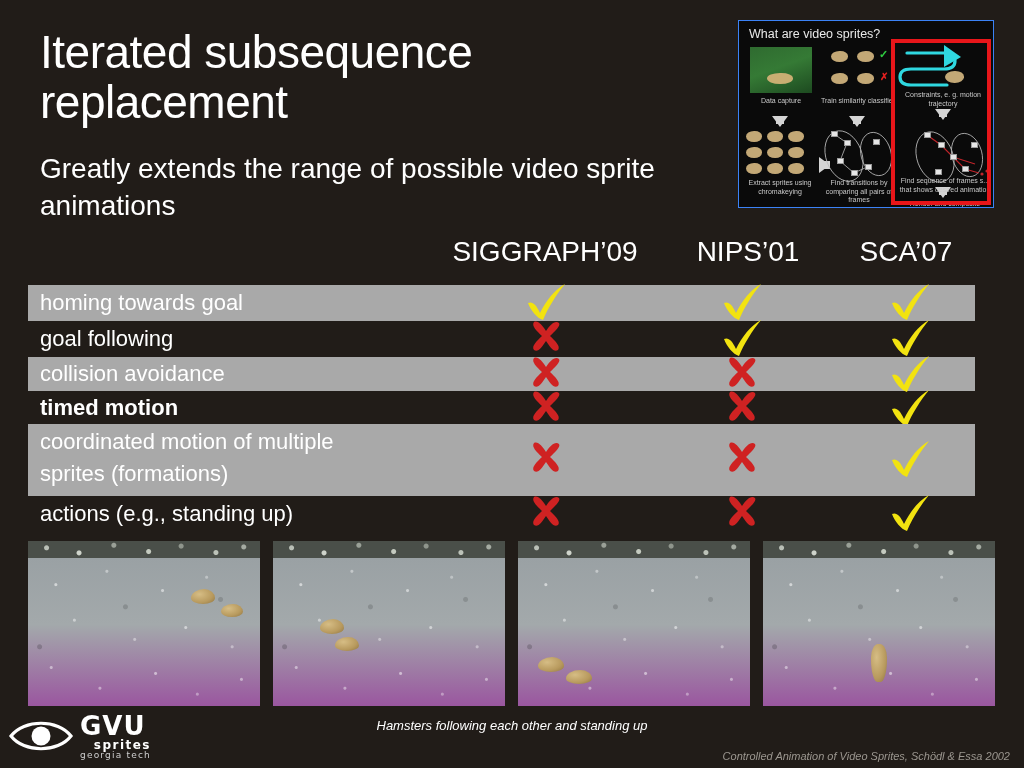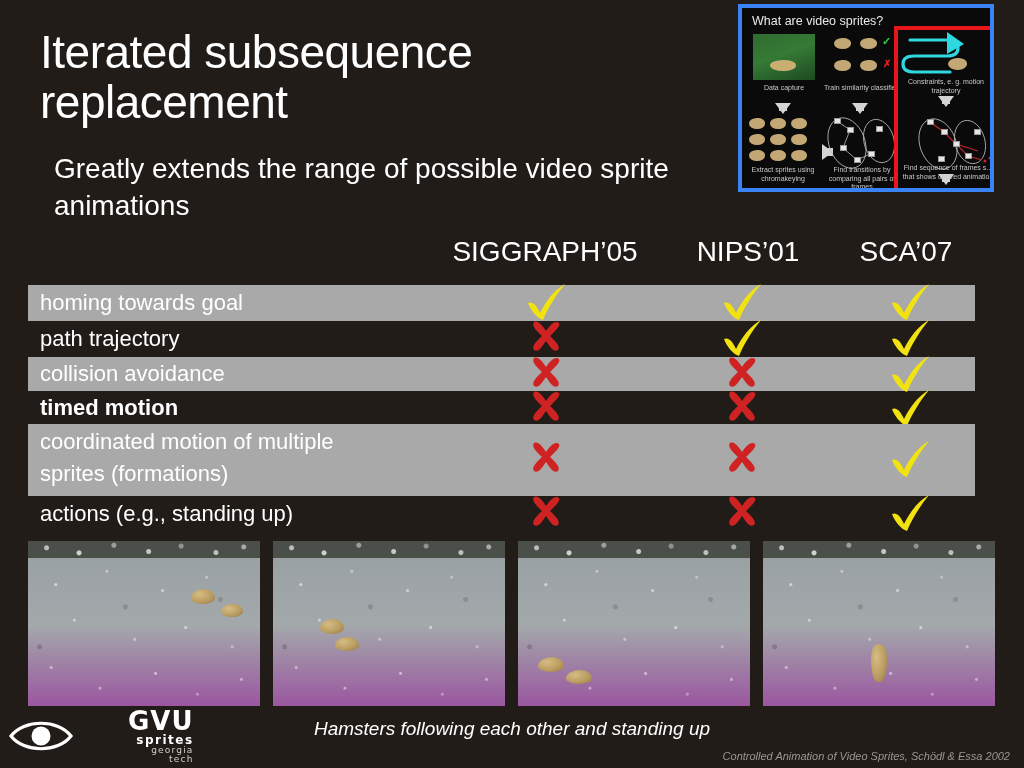--- a/index.html
+++ b/index.html
@@ -24,29 +24,28 @@
     font-size: 46px; line-height: 50px;
     font-weight: normal;
     letter-spacing: -0.5px;
   }
   #subtitle {
     position: absolute; left: 40px; top: 150px;
     width: 640px;
     color: #ffffff;
     font-size: 28px; line-height: 37px;
     font-weight: normal;
-    margin-left: 14px;
   }
 
   
   #thumb {
-    position: absolute; left: 738px; top: 4px;
+    position: absolute; left: 738px; top: 20px;
     width: 256px; height: 188px;
     background: #0a0a0a;
-    border: 4px solid #3b82f6;
+    border: 1px solid #3b82f6;
     overflow: hidden;
   }
   #thumb .th-title {
     position: absolute; left: 10px; top: 6px;
     color: #e9e9e9; font-size: 12.5px;
   }
   #thumb .cap-box {
     position: absolute; left: 11px; top: 26px;
     width: 62px; height: 46px;
     background: linear-gradient(160deg,#2f6b30 0%,#357a35 45%,#1d4a20 100%);
@@ -165,33 +164,33 @@
     position: absolute;
     background: radial-gradient(ellipse at 35% 35%, #d6bd85 0%, #b89a5e 60%, #8d7340 100%);
   }
   .hamster.lying { border-radius: 55% 45% 50% 50% / 60% 60% 40% 40%; }
   .hamster.standing { border-radius: 45% 45% 40% 40% / 35% 35% 60% 60%; }
 
   
   #caption {
     position: absolute; left: 0; top: 718px; width: 1024px;
     text-align: center; color: #ffffff;
-    font-size: 19px; font-style: italic;
+    font-size: 13px; font-style: italic;
   }
   #attrib {
     position: absolute; right: 14px; top: 750px;
     color: #9b968f; font-size: 11px; font-style: italic;
   }
   #logo {
     position: absolute; left: 8px; top: 710px;
     width: 180px; height: 52px;
     display: flex; align-items: center; gap: 6px;
   }
   #logo .eye { flex: 0 0 auto; }
-  #logo .txt { line-height: 1; margin-left: 48px; }
+  #logo .txt { line-height: 1; }
   #logo .gvu {
     color: #ffffff; font-size: 26px; font-weight: bold;
     letter-spacing: 1px; font-family: "DejaVu Sans", sans-serif;
   }
   #logo .center {
     color: #ffffff; font-size: 12px; font-weight: bold;
     letter-spacing: 1.5px; text-align: right;
     font-family: "DejaVu Sans", sans-serif;
   }
   #logo .gt {
@@ -288,21 +287,21 @@
       <g stroke="#2fd8e0" stroke-width="3.2" fill="none" stroke-linecap="round">
         <path d="M168 32 L205 32 Q216 32 216 40 Q216 48 205 48 L172 48 Q161 48 161 56 Q161 64 172 64 L208 64"></path>
       </g>
       <polygon points="205,24 222,36 205,46" fill="#2fd8e0"></polygon>
     </svg>
     <div class="sp" style="left:206px; top:50px; width:19px; height:12px;"></div>
 
     <div class="redbox"></div>
   </div>
 
-  <div class="colhead" style="left:430px; width:230px;">SIGGRAPH’05</div>
+  <div class="colhead" style="left:430px; width:230px;">SIGGRAPH’09</div>
   <div class="colhead" style="left:672px; width:152px;">NIPS’01</div>
   <div class="colhead" style="left:840px; width:132px;">SCA’07</div>
 
   <div id="table">
       <div class="row band" style="height: 36px;">
         <div class="label" style="top: 2px;">homing towards goal</div>
         <div class="mark" style="left: 488px; width: 60px; top: -2px;">
           <svg width="44" height="40" viewBox="0 0 44 40">
             <path d="M4 20 C8 18, 12 21, 16 30 C22 18, 30 7, 41 1 C32 12, 24 25, 19 37 C13 35, 7 28, 4 20 Z" fill="#f2e310"></path>
           </svg>
@@ -312,21 +311,21 @@
             <path d="M4 20 C8 18, 12 21, 16 30 C22 18, 30 7, 41 1 C32 12, 24 25, 19 37 C13 35, 7 28, 4 20 Z" fill="#f2e310"></path>
           </svg>
         </div>
         <div class="mark" style="left: 852px; width: 60px; top: -2px;">
           <svg width="44" height="40" viewBox="0 0 44 40">
             <path d="M4 20 C8 18, 12 21, 16 30 C22 18, 30 7, 41 1 C32 12, 24 25, 19 37 C13 35, 7 28, 4 20 Z" fill="#f2e310"></path>
           </svg>
         </div>
       </div>
       <div class="row" style="height: 36px;">
-        <div class="label" style="top: 2px;">path trajectory</div>
+        <div class="label" style="top: 2px;">goal following</div>
         <div class="mark" style="left: 488px; width: 60px; top: -2px;">
           <svg width="34" height="34" viewBox="0 0 34 34">
             <g fill="#cf2222">
               <path d="M5 3 C9 1, 13 6, 17 12 C21 6, 26 1, 30 4 C32 7, 26 12, 21 17 C26 22, 32 27, 29 31 C25 34, 21 28, 17 22 C13 28, 9 34, 5 31 C2 27, 8 22, 13 17 C8 12, 2 7, 5 3 Z"></path>
             </g>
           </svg>
         </div>
         <div class="mark" style="left: 684px; width: 60px; top: -2px;">
           <svg width="44" height="40" viewBox="0 0 44 40">
             <path d="M4 20 C8 18, 12 21, 16 30 C22 18, 30 7, 41 1 C32 12, 24 25, 19 37 C13 35, 7 28, 4 20 Z" fill="#f2e310"></path>

